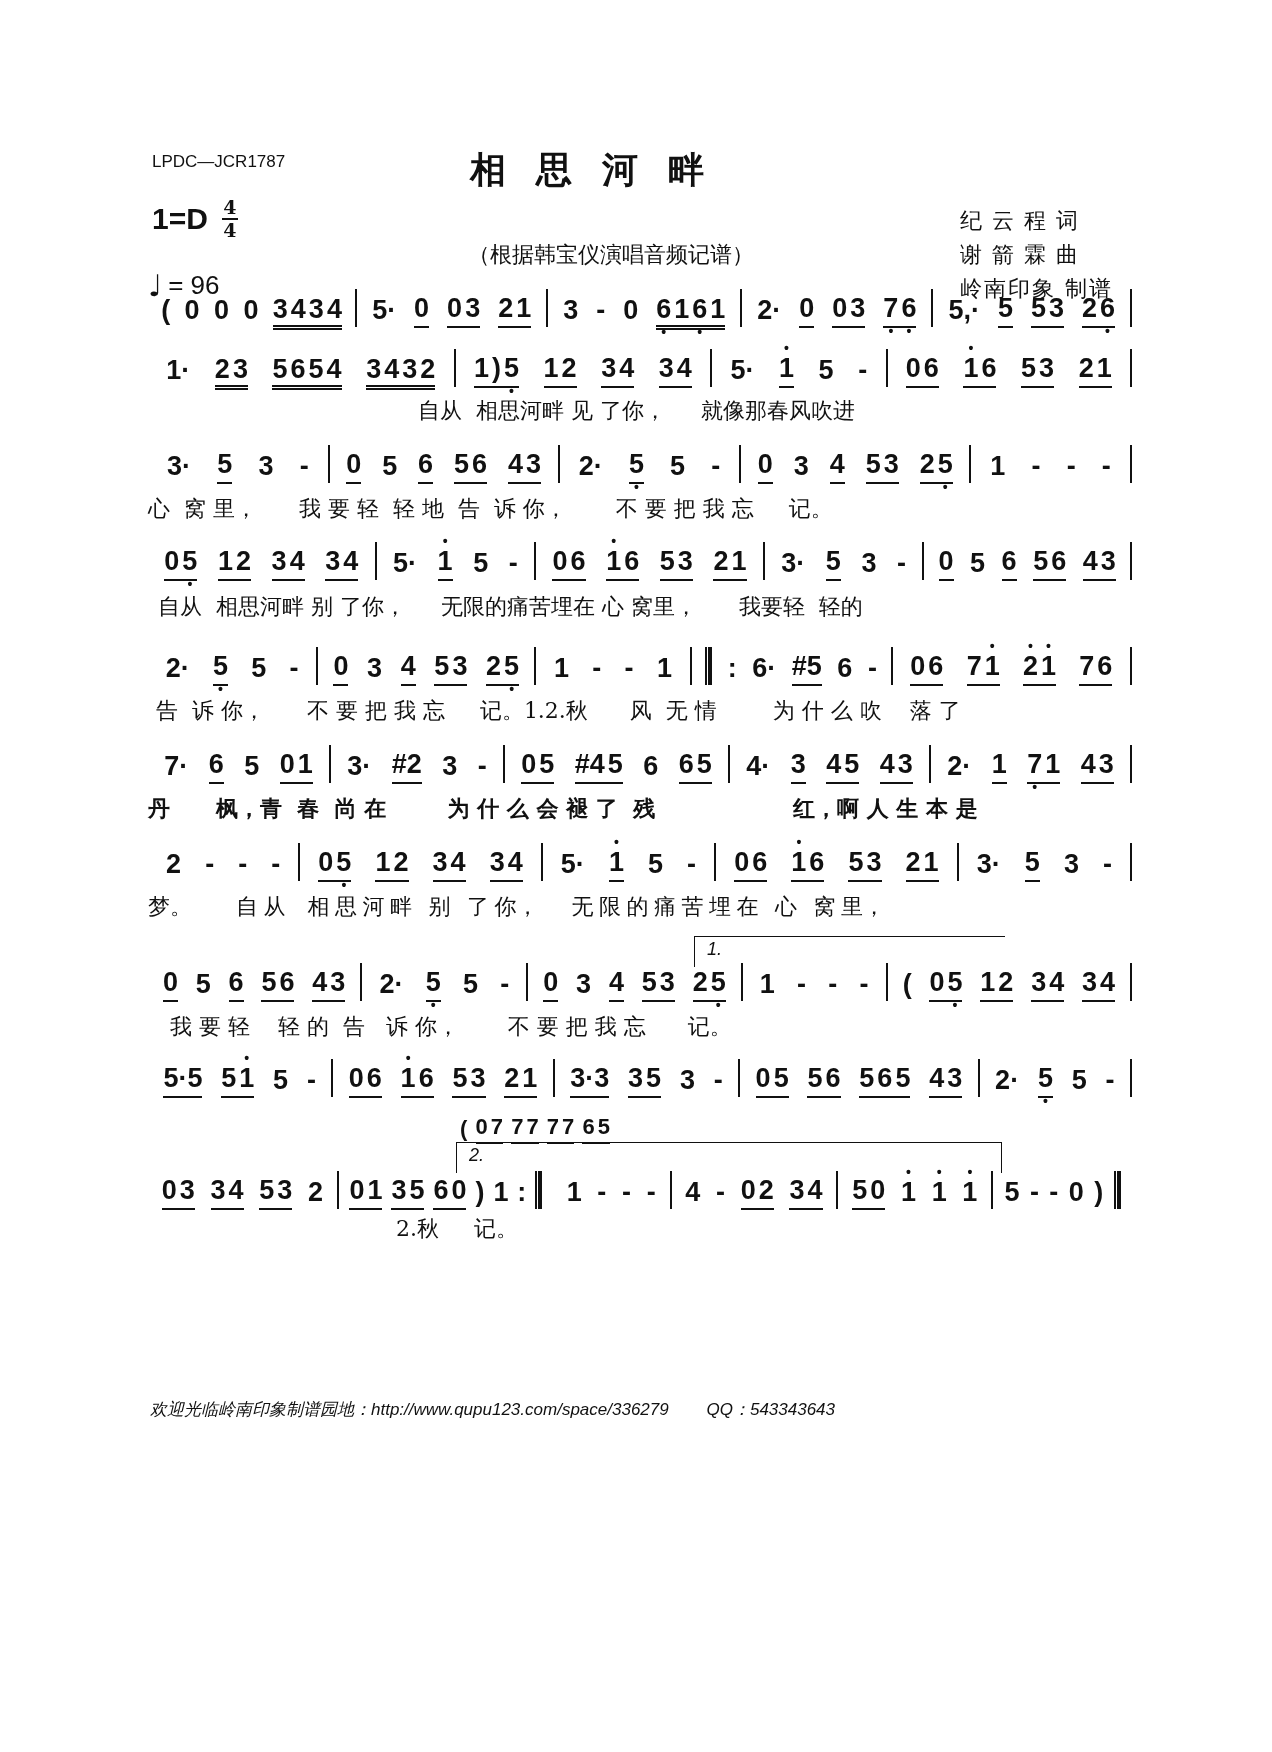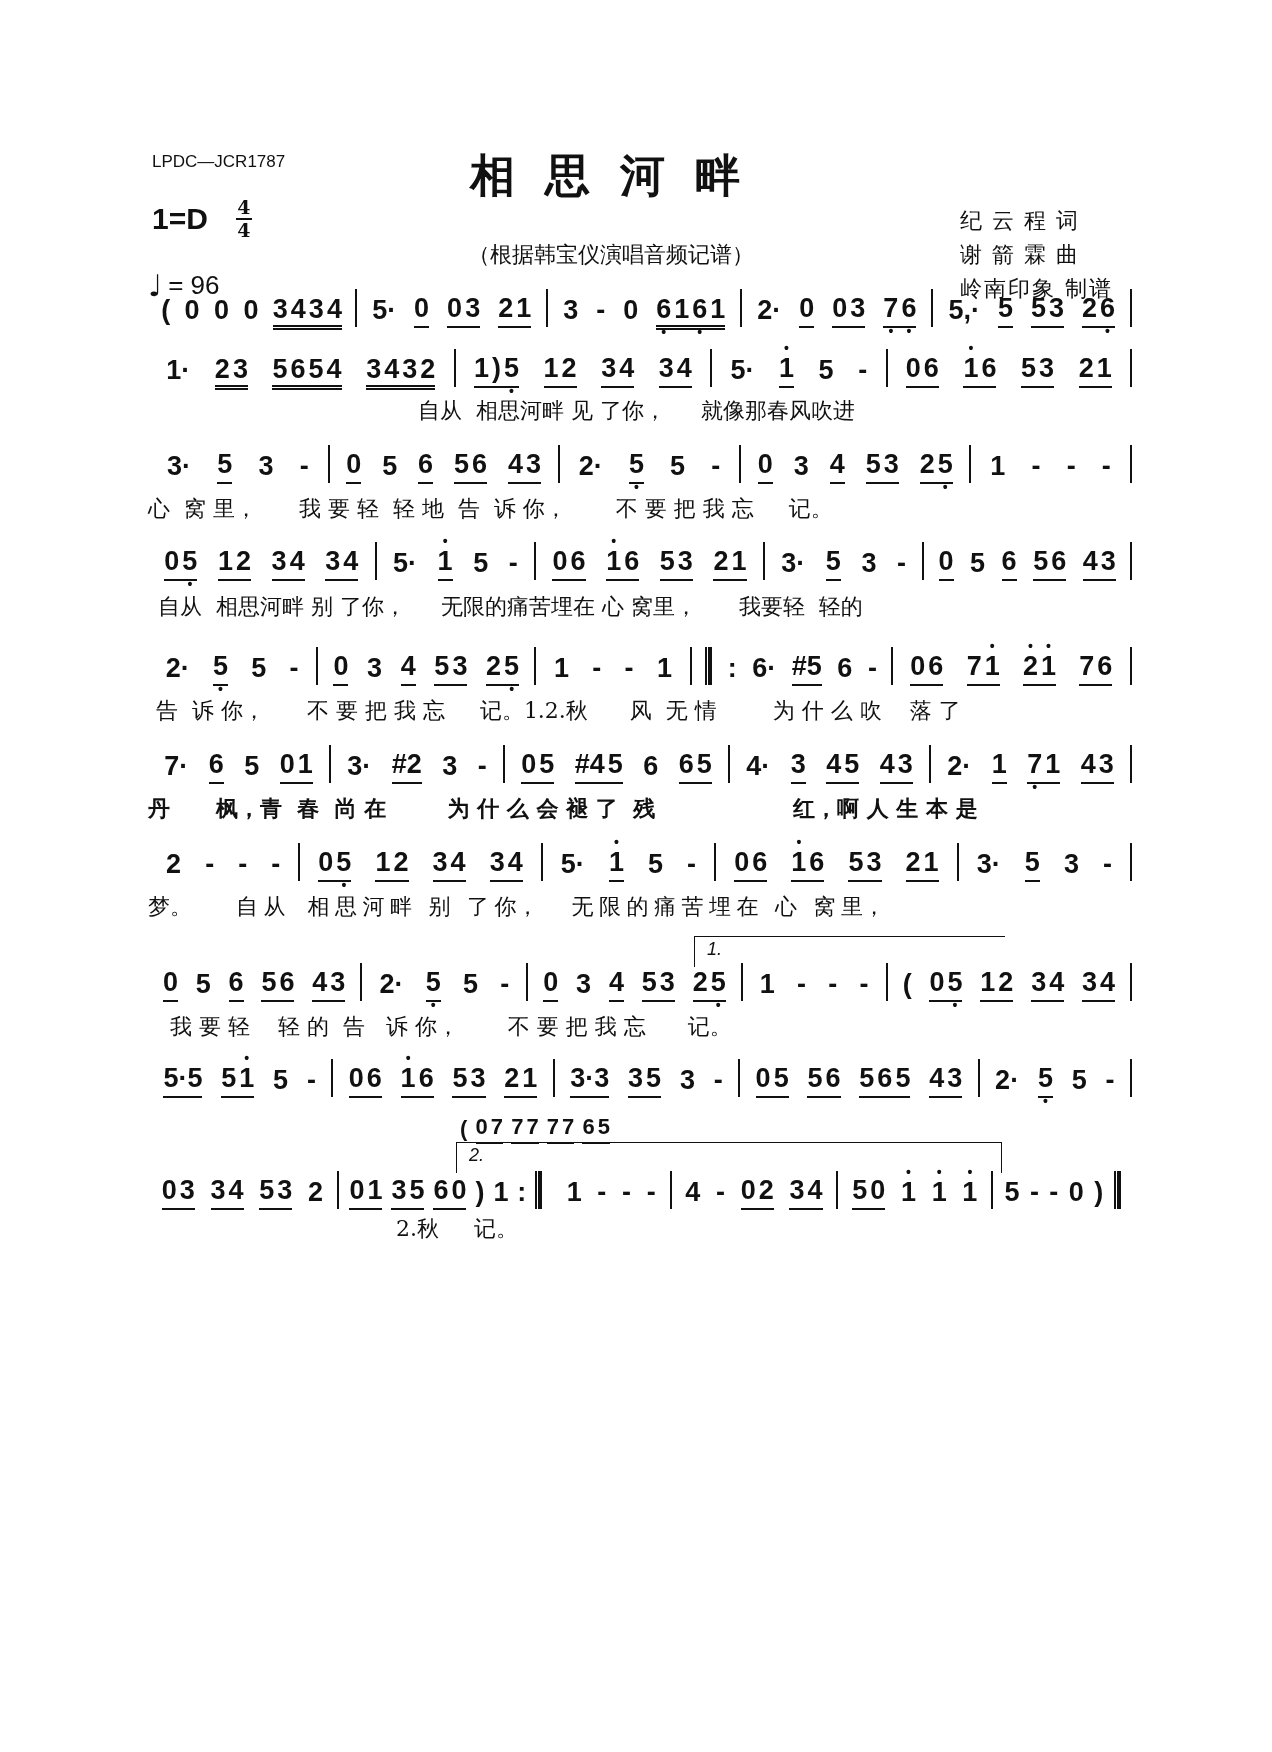--- a/index.html
+++ b/index.html
@@ -1,20 +1,20 @@
 <!DOCTYPE html>
 <html><head>
 <meta charset="utf-8">
 <style>
   html, body { margin:0; padding:0; background:#ffffff; }
   body { width:1272px; height:1752px; position:relative; overflow:hidden; color:#111; font-family:"Liberation Sans", sans-serif; }
   .abs { position:absolute; }
   .code { left:152px; top:152px; font-size:17px; }
-  .title { left:470px; top:146px; font-family:"DejaVu Serif", serif; font-weight:bold; font-size:45px; letter-spacing:30px; }
-  .key { left:152px; top:198px; font-size:30px; font-weight:bold; display:flex; align-items:center; gap:22px; }
+  .title { left:470px; top:146px; font-family:"DejaVu Serif", serif; font-weight:bold; font-size:36px; letter-spacing:30px; }
+  .key { left:152px; top:198px; font-size:30px; font-weight:bold; display:flex; align-items:center; gap:8px; }
   .frac { display:inline-flex; flex-direction:column; align-items:center; font-family:"DejaVu Serif", serif; font-size:19px; line-height:19px; margin-left:6px; }
   .frac .bar { width:16px; border-top:2px solid #111; margin:1px 0; }
   .tempo { left:148px; top:268px; font-size:26px; display:flex; align-items:center; gap:6px; }
   .note-glyph { font-size:30px; font-family:"DejaVu Sans", sans-serif; }
   .subtitle { left:468px; top:240px; font-family:"DejaVu Serif", serif; font-size:22px; }
   .credits { left:960px; top:204px; font-family:"DejaVu Serif", serif; font-size:22px; line-height:34px; }
   .credits div { letter-spacing:10px; }
   .credits div.last { letter-spacing:2px; }
 
   .row { position:absolute; left:148px; width:984px; height:48px; display:flex; align-items:flex-end; }
@@ -792,13 +792,13 @@
     <div class="lyr" style="top: 1012px; padding-left: 22px;">我 要 轻    轻 的  告   诉 你，       不 要 把 我 忘      记。</div>
     <div class="lyr" style="top: 1214px; padding-left: 248px;">2.秋     记。</div>
     <div class="volta" style="left: 694px; top: 936px; width: 310px;">
       <span>1.</span>
     </div>
     <div class="volta r" style="left: 456px; top: 1142px; width: 544px;">
       <span>2.</span>
     </div>
   </div>
 
-<div class="abs footer"></div>
+<div class="abs footer"><div>欢迎光临岭南印象制谱园地：http://www.qupu123.com/space/336279        QQ：543343643</div></div>
 
 </body></html>

